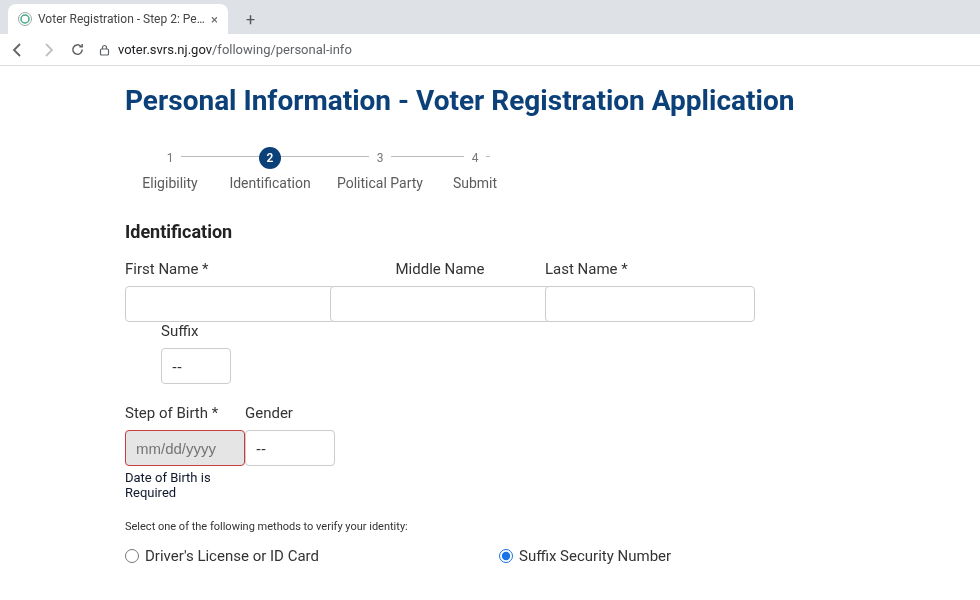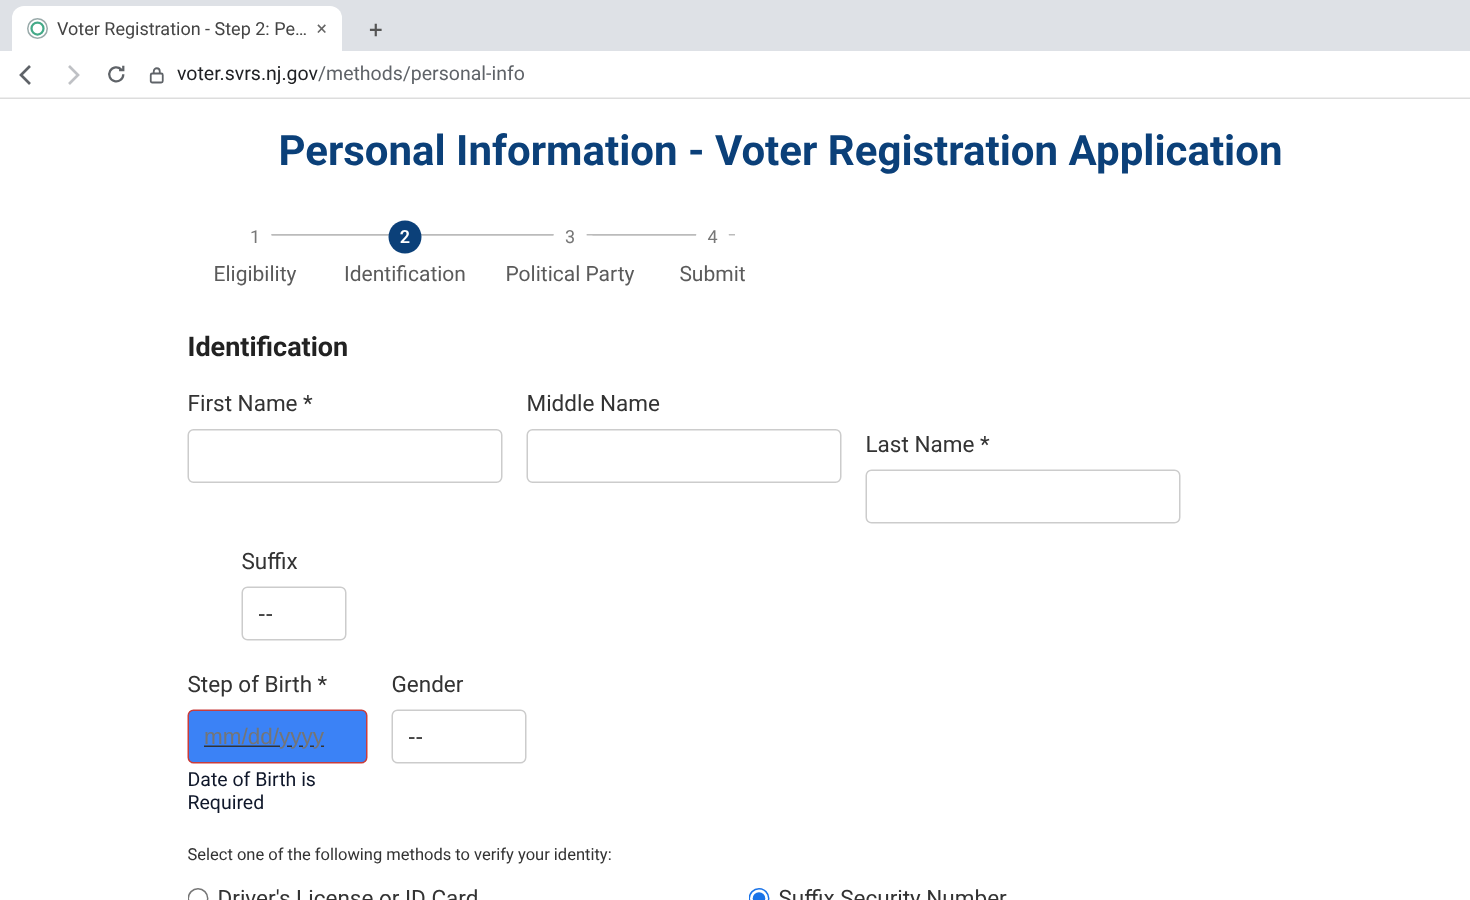--- a/index.html
+++ b/index.html
@@ -17,54 +17,54 @@
     .addr-bar { display: flex; align-items: center; background: #fff; height: 32px; padding: 0 10px; gap: 14px; border-bottom: 1px solid #ddd;}
     .nav-btn { color: #5f6368; cursor: pointer; display: flex; align-items: center; }
     .nav-btn.disabled { color: #bfc1c5; }
     .url-field { flex: 1; display: flex; align-items: center; gap: 8px; font-size: 13px; color: #5f6368; }
     .lock-ico { font-size: 11px; color: #5f6368; }
     .url-host { color: #202124; }
     .url-path { color: #5f6368; }
     
     
     .content { max-width: 730px; margin: 0 auto; padding: 18px 0 40px 0; }
-    .page-title { color: #0b4079; font-size: 28px; font-weight: 700; margin-bottom: 28px; text-align: right; }
+    .page-title { color: #0b4079; font-size: 28px; font-weight: 700; margin-bottom: 28px; }
     
     
     .stepper { display: flex; margin-bottom: 30px; }
     .step { display: flex; flex-direction: column; align-items: center; position: relative; padding-top: 2px; }
     .step-circle { width: 22px; height: 22px; border-radius: 50%; display: flex; align-items: center; justify-content: center; font-size: 12px; color: #777; background: #fff; z-index: 2; }
     .step-circle.active { background: #0b4079; color: #fff; font-weight: 600; }
     .step-label { font-size: 14px; color: #5b5b5b; margin-top: 6px; }
     .step-line { position: absolute; top: 11px; height: 1px; background: #bbb; z-index: 1; }
     .step-line.left { right: 50%; left: -50%; margin-right: 11px; }
     .step-line.right { left: 50%; right: -50%; margin-left: 11px; }
     .step:first-child .step-line.left { display:none; }
     .step:last-child .step-line.right { display:none; }
     
     
     .section-title { font-size: 18px; font-weight: 700; color: #222; margin-bottom: 18px; }
     
     
-    .form-row { display: flex; gap: 16px; margin-bottom: 20px; align-items: flex-start; flex-wrap: wrap; }
+    .form-row { display: flex; margin-bottom: 20px; align-items: flex-start; flex-wrap: wrap; }
     .field { display: flex; flex-direction: column; }
     .field-label { font-size: 15px; color: #333; margin-bottom: 8px; }
     .field input[type="text"], .field input[type="password"], .field select {
       height: 36px; border: 1px solid #ccc; border-radius: 4px; padding: 0 10px; font-size: 15px; color: #333; background: #fff;
     }
-    .field input.error { border-color: #c83c3c; background: #3b82f6; text-decoration: underline; }
+    .field input.error { border-color: #c83c3c; background: #e5e5e5; }
     .error-msg { color: #0f172a; font-size: 13px; margin-top: 4px; }
     
     .instruction { font-size: 11px; color: #333; margin-bottom: 14px; }
     .radio-row { display: flex; gap: 180px; margin-bottom: 20px; }
     .radio-opt { display: flex; align-items: center; gap: 6px; font-size: 15px; color: #333; cursor: pointer; }
     .radio-opt input { accent-color: #1a73e8; width: 14px; height: 14px; }
     
     
-    .w-fn { width: 210px; } .w-mn { width: 210px; } .w-ln { width: 210px; margin-top: 27px; } .w-sx { width: 70px; margin-left: 36px; }
+    .w-fn { width: 210px; } .w-mn { width: 210px; align-items: center; } .w-ln { width: 210px; } .w-sx { width: 70px; margin-left: 36px; }
     .w-dob { width: 120px; } .w-gen { width: 90px; }
     
     select { appearance: none; background-image: linear-gradient(45deg, transparent 50%, #666 50%), linear-gradient(135deg, #666 50%, transparent 50%); background-position: calc(100% - 14px) 15px, calc(100% - 9px) 15px; background-size: 5px 5px, 5px 5px; background-repeat: no-repeat; padding-right: 26px; }
     
     svg { display:block; }
   </style>
 </head>
 <body>
 
 <div class="browser-chrome">
@@ -96,21 +96,21 @@
           <path d="M13 8a5 5 0 1 1-1.5-3.5M13 2v3h-3" fill="none" stroke="#5f6368" stroke-width="1.6"></path>
         </svg>
     </span>
     <div class="url-field">
       <span class="lock-ico">
         <svg width="11" height="12" viewBox="0 0 11 12">
             <rect x="1.5" y="5" width="8" height="6" rx="1" fill="none" stroke="#5f6368" stroke-width="1.2"></rect>
             <path d="M3.5 5V3.5a2 2 0 0 1 4 0V5" fill="none" stroke="#5f6368" stroke-width="1.2"></path>
           </svg>
       </span>
-      <span><span class="url-host">voter.svrs.nj.gov</span><span class="url-path">/methods/personal-info</span></span>
+      <span><span class="url-host">voter.svrs.nj.gov</span><span class="url-path">/following/personal-info</span></span>
     </div>
   </div>
 </div>
 
 <div class="content">
   <h1 class="page-title">Personal Information - Voter Registration Application</h1>
 
   <div class="stepper">
     <div class="step" style="width:90px">
       <div class="step-line right"></div>

